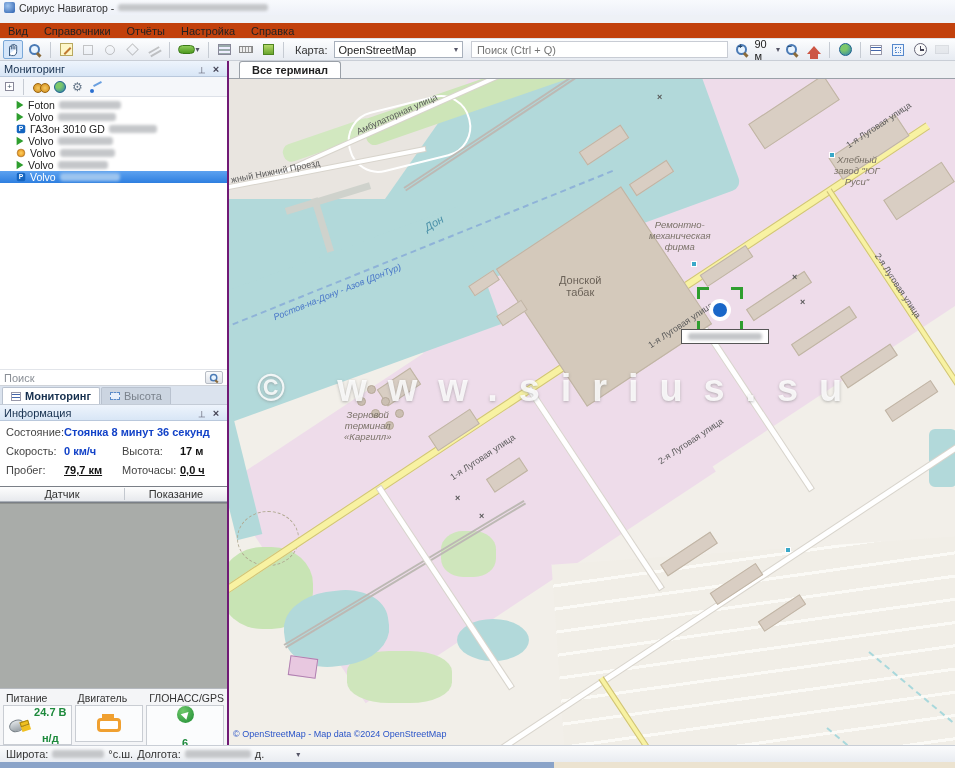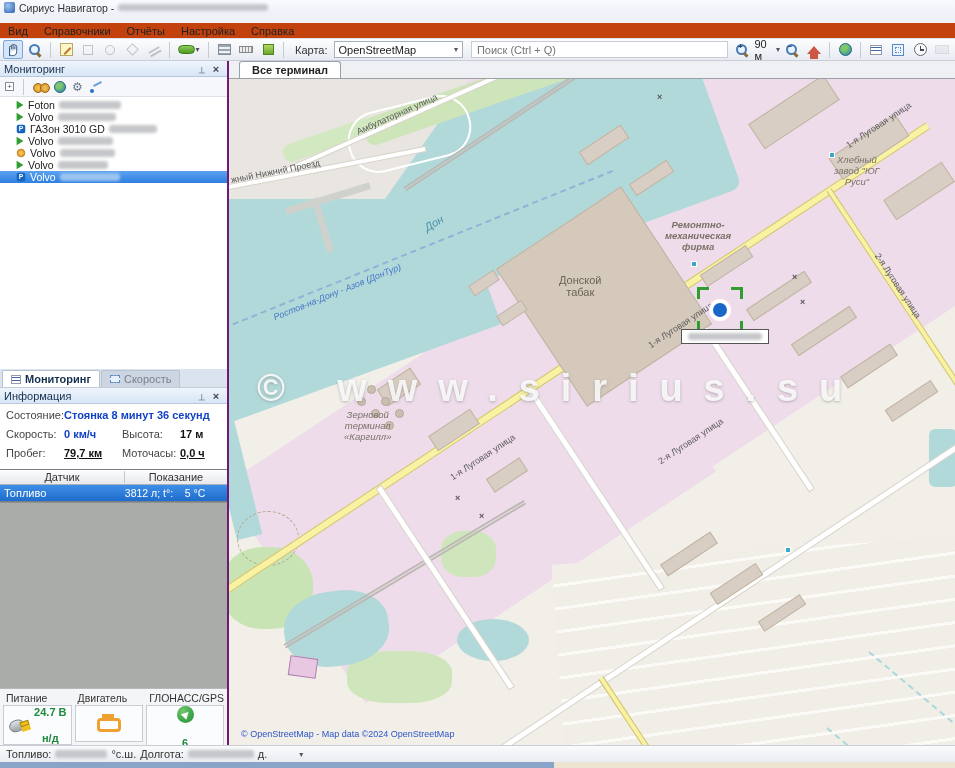--- a/index.html
+++ b/index.html
@@ -133,21 +133,21 @@
   .wlabel { position:absolute; color:#4a90a8; font-style:italic; }
   .tank { position:absolute; width:9px; height:9px; border-radius:50%; background:#cbbfb2; border:1px solid #b5a898; }
   .busstop { position:absolute; width:6px; height:6px; background:#3aa8c8; border:1px solid #fff; }
   .xmark { position:absolute; color:#555; font-size:9px; font-weight:bold; }
   .corner { position:absolute; width:12px; height:12px; }
   .corner.tl { border-top:3px solid #2f9e2f; border-left:3px solid #2f9e2f; left:0; top:0; }
   .corner.tr { border-top:3px solid #2f9e2f; border-right:3px solid #2f9e2f; right:0; top:0; }
   .corner.bl { border-bottom:3px solid #2f9e2f; border-left:3px solid #2f9e2f; left:0; bottom:0; }
   .corner.br { border-bottom:3px solid #2f9e2f; border-right:3px solid #2f9e2f; right:0; bottom:0; }
   #watermark { position:absolute; left:28px; top:288px; font-size:38px; font-weight:bold; letter-spacing:0.55em; color:rgba(255,255,255,0.85); text-shadow:0 1px 3px rgba(130,130,130,0.55); white-space:nowrap; }
-  #attribution { position:absolute; left:12px; bottom:6px; font-size:9px; color:#2b55c8; }
+  #attribution { position:absolute; left:4px; bottom:6px; font-size:9px; color:#2b55c8; }
 </style>
 </head>
 <body>
 
 <div id="window">
 
   <div id="titlebar">
     <span class="appicon"></span>
     <span>Сириус Навигатор -</span>
     <span class="redact" style="width:150px;height:7px;"></span>
@@ -289,28 +289,35 @@
           <span class="ticon ico-play"></span>
           <span>Volvo</span>
           <span class="redact" style="width:50px"></span>
         </div>
         <div class="tree-row selected">
           <span class="ticon ico-park">P</span>
           <span>Volvo</span>
           <span class="redact" style="width:60px"></span>
         </div>
       </div>
+      <div id="mon-search">
+        <span>Поиск</span>
+        <span class="spacer"></span>
+        <span class="sbtn">
+            <span class="mag" style="transform:scale(.7)"></span>
+          </span>
+      </div>
       <div id="mon-tabs">
         <span class="tab active">
           <span class="ico-list" style="width:10px;height:9px;"></span>
           <span>Мониторинг</span>
         </span>
         <span class="tab">
           <span class="ico-geoz"></span>
-          <span>Скорость</span>
+          <span>Высота</span>
         </span>
       </div>
       <div class="panel-header">
         <span class="ph-title">Информация</span>
         <span class="ph-btn"><span class="ico-pin">⊤</span></span>
         <span class="ph-btn"><span class="ico-close">×</span></span>
       </div>
       <div id="info-body">
         <div class="inf-row">
           <span class="inf-label">Состояние:</span>
@@ -326,24 +333,20 @@
           <span class="inf-label">Пробег:</span>
           <span class="v-link" style="width:48px">79,7 км</span>
           <span class="inf-label2">Моточасы:</span>
           <span class="v-link">0,0 ч</span>
         </div>
       </div>
       <div id="sensor-table">
         <div class="st-head">
           <span class="c1">Датчик</span>
           <span class="c2">Показание</span>
-        </div>
-        <div class="st-row">
-          <span class="c1">Топливо</span>
-          <span class="c2">3812 л; t°:    5 °C</span>
         </div>
       </div>
       <div id="sb-gray"></div>
       <div id="gauges">
         <div class="gauge">
           <span class="g-label">Питание</span>
           <div class="g-box">
             <span class="ico-plug"></span>
             <span class="g-col">
               <span class="v-green">24.7 В</span>
@@ -461,21 +464,21 @@
         <span class="slabel" style="left:420px;top:262px;transform:rotate(-33.5deg);">1-я Луговая улица</span>
         <span class="slabel" style="left:618px;top:62px;transform:rotate(-33.5deg);">1-я Луговая улица</span>
         <span class="slabel" style="left:430px;top:378px;transform:rotate(-33.5deg);">2-я Луговая улица</span>
         <span class="slabel" style="left:648px;top:170px;transform:rotate(56.5deg);">2-я Луговая улица</span>
 
         <span class="wlabel" style="left:195px;top:138px;font-size:11px;transform:rotate(-30deg);">Дон</span>
         <span class="wlabel" style="left:40px;top:208px;font-size:9px;color:#4a78c8;transform:rotate(-22deg);">Ростов-на-Дону - Азов (ДонТур)</span>
 
         <span class="plabel" style="left:330px;top:195px;font-size:11px;font-style:normal;color:#6b6258;">Донской
 табак</span>
-        <span class="plabel" style="left:436px;top:140px;font-weight:bold;">Ремонтно-
+        <span class="plabel" style="left:420px;top:140px;">Ремонтно-
 механическая
 фирма</span>
         <span class="plabel" style="left:605px;top:75px;">Хлебный
 завод "ЮГ
 Руси"</span>
         <span class="plabel" style="left:115px;top:330px;">Зерновой
 терминал
 «Каргилл»</span>
 
         <div class="abs" style="left:468px;top:208px;width:46px;height:46px;">
@@ -490,21 +493,21 @@
           <span class="redact" style="width:74px;height:7px;"></span>
         </div>
 
         <div id="watermark">© www.sirius.su</div>
         <div id="attribution">© OpenStreetMap - Map data ©2024 OpenStreetMap</div>
       </div>
     </div>
   </div>
 
   <div id="statusbar">
-    <span>Топливо:</span>
+    <span>Широта:</span>
     <span class="redact" style="width:52px;"></span>
     <span>°с.ш.</span>
     <span>Долгота:</span>
     <span class="redact" style="width:66px;"></span>
     <span>д.</span>
     <span class="caret" style="margin-left:28px;">▾</span>
   </div>
   <div id="bottomstrip">
     <span class="bs-left"></span>
     <span class="bs-right"></span>

